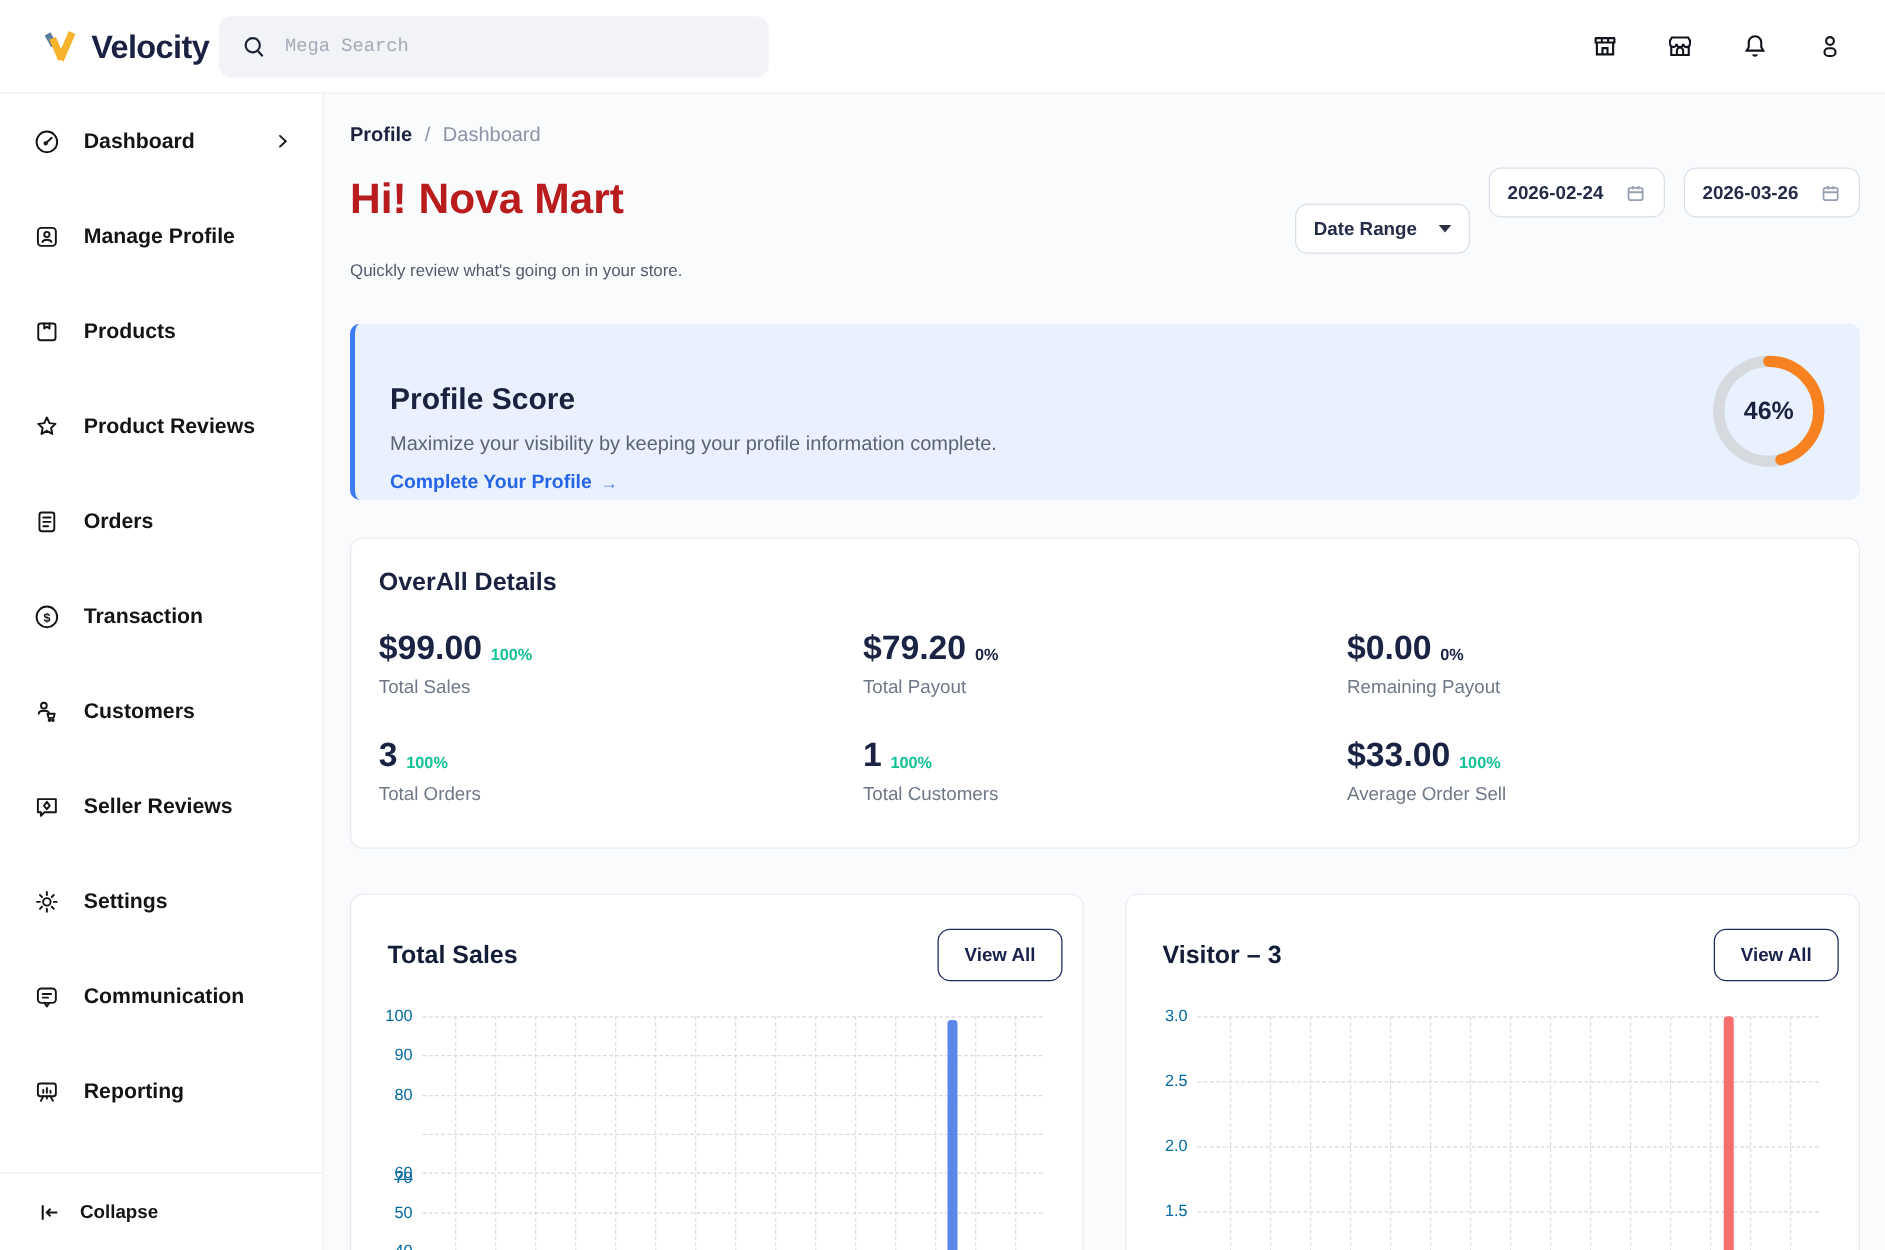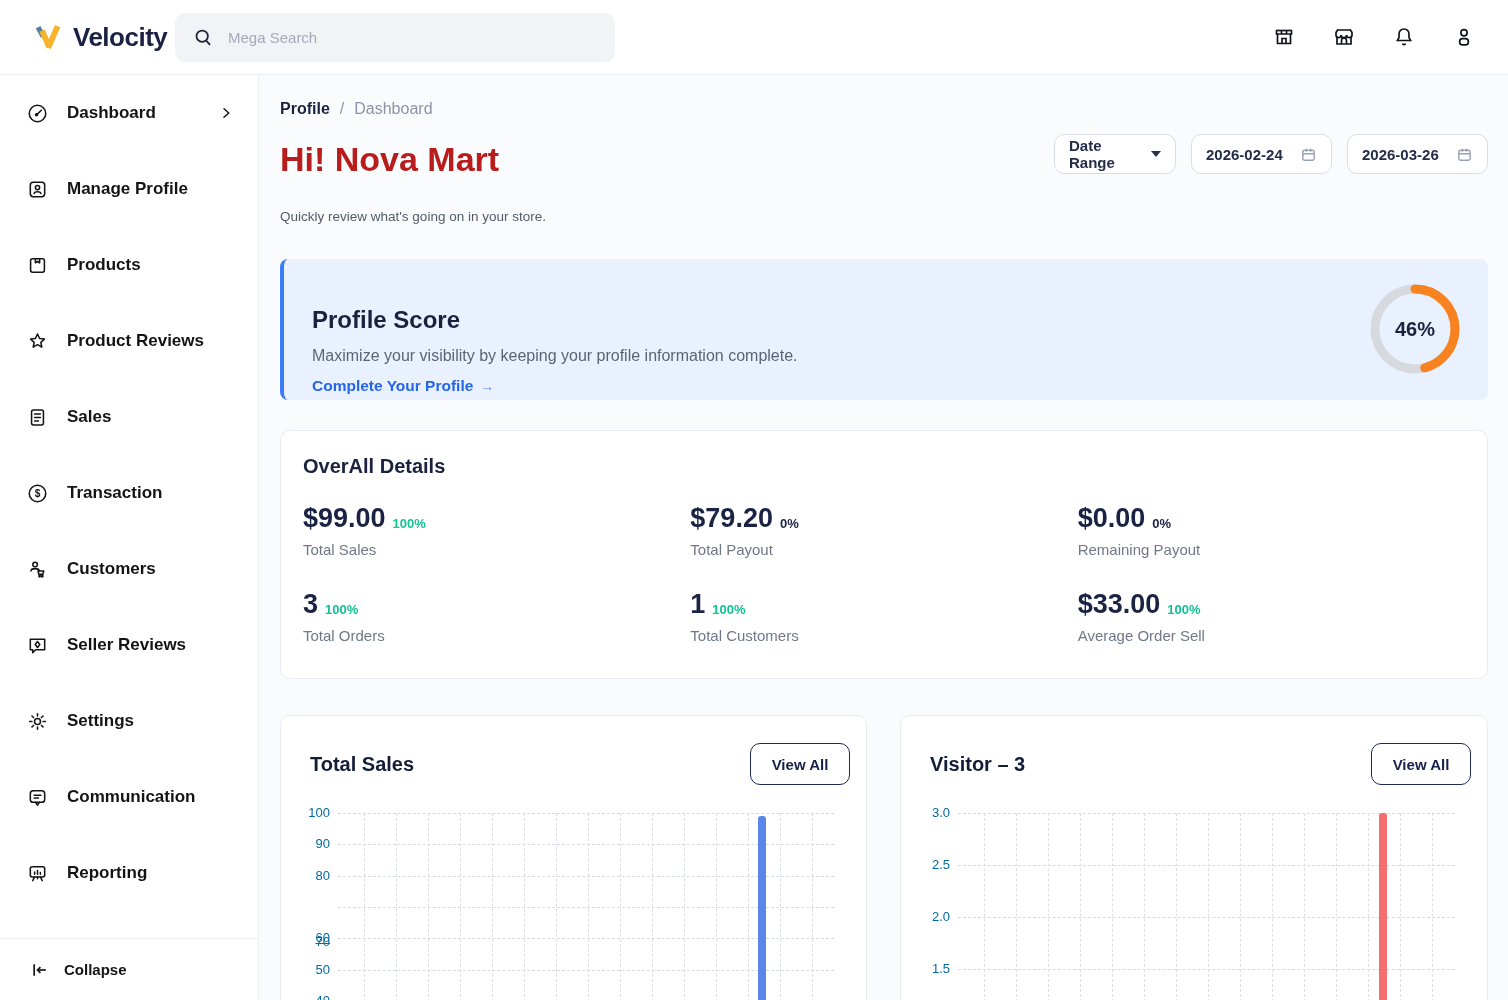--- a/index.html
+++ b/index.html
@@ -7,21 +7,21 @@
   body { position:relative; background:#fafbfc; font-family:"Liberation Sans",sans-serif; color:#1a2240; }
   svg { display:block; }
 
   
   .header { position:absolute; top:0; left:0; width:1508px; height:75px; background:#fff;
             border-bottom:1px solid #edeef3; display:flex; align-items:center; z-index:10; }
   .logo { display:flex; align-items:center; gap:9px; padding-left:34px; width:173px; flex:none; }
   .brand-text { font-size:26px; font-weight:800; color:#1b2142; letter-spacing:-0.5px; }
   .search { margin-left:2px; width:440px; height:49px; background:#f1f3f6; border-radius:10px;
             display:flex; align-items:center; gap:14px; padding-left:18px; }
-  .search input { border:none; background:transparent; outline:none; font-size:15px; color:#1d4ed8; width:340px; }
+  .search input { border:none; background:transparent; outline:none; font-size:15px; color:#1d4ed8; width:340px;font-family:Liberation Mono, monospace; }
   .search input::placeholder { color:#a3abba; }
   .header-icons { margin-left:auto; display:flex; align-items:center; gap:36px; padding-right:32px; }
   .hicon { width:24px; height:24px; cursor:pointer; }
 
   
   .sidebar { position:absolute; top:75px; left:0; width:259px; height:925px; background:#fff;
              border-right:1px solid #edeef3; z-index:5; }
   .nav-item { height:76px; display:flex; align-items:center; gap:18px; padding:0 24px 0 26px;
               font-size:17px; font-weight:600; color:#141414; cursor:pointer; }
   .nav-item svg { flex:none; }
@@ -34,21 +34,21 @@
   .main { position:absolute; left:260px; top:75px; width:1248px; height:925px; padding:25px 20px 0 20px; }
   .breadcrumb { display:flex; gap:10px; font-size:16px; color:#8b93a7; }
   .bc-primary { color:#1a2240; font-weight:700; cursor:pointer; }
   .greeting { margin-top:22px; font-size:34px; font-weight:700; color:#b91c1c; }
   .subtitle { margin-top:30px; font-size:13.5px; color:#525b6b; }
 
   .date-controls { position:absolute; top:59px; right:20px; display:flex; gap:15px; }
   .ctrl { height:40px; border:1px solid #d9dee8; border-radius:10px; background:#fff; display:flex;
           align-items:center; justify-content:space-between; font-size:15px; font-weight:600;
           color:#242c48; padding:0 14px; cursor:pointer; }
-  .ctrl-range { width:122px; }
+  .ctrl-range { width:140px;margin-top:29px; }
   .ctrl-date { width:141px; }
   .caret { width:0; height:0; border-left:5px solid transparent; border-right:5px solid transparent;
            border-top:6px solid #2a3147; }
 
   
   .score-card { position:relative; margin-top:35px; height:141px; background:#e9f1fe;
                 border-left:4px solid #3d7cf7; border-radius:8px; padding:23px 28px; }
   .score-title { font-size:24px; font-weight:700; color:#1a2240;margin-top:24px; }
   .score-desc { margin-top:13px; font-size:16px; color:#5b6474; }
   .score-link { margin-top:12px; font-size:15.5px; font-weight:700; color:#2566e8; cursor:pointer; display:inline-flex; gap:7px; align-items:center;}
@@ -184,21 +184,21 @@
         </span>
         <span>Product Reviews</span>
       </div>
       <div class="nav-item">
         <span>
           <svg width="23" height="23" viewBox="0 0 24 24" fill="none" stroke="#141414" stroke-width="1.6" stroke-linecap="round" stroke-linejoin="round">
             <rect x="5.8" y="4.2" width="12.4" height="15.6" rx="2"></rect>
             <path d="M9 8.4 H15 M9 12 H15 M9 15.6 H13"></path>
           </svg>
         </span>
-        <span>Sales</span>
+        <span>Orders</span>
       </div>
       <div class="nav-item">
         <span>
           <svg width="23" height="23" viewBox="0 0 24 24" fill="none" stroke="#141414" stroke-width="1.6" stroke-linecap="round" stroke-linejoin="round">
             <circle cx="12" cy="12" r="8.6"></circle>
             <text x="12" y="16" text-anchor="middle" font-size="10.5" font-family="Liberation Sans,sans-serif" fill="#141414" stroke="none">$</text>
           </svg>
         </span>
         <span>Transaction</span>
       </div>

